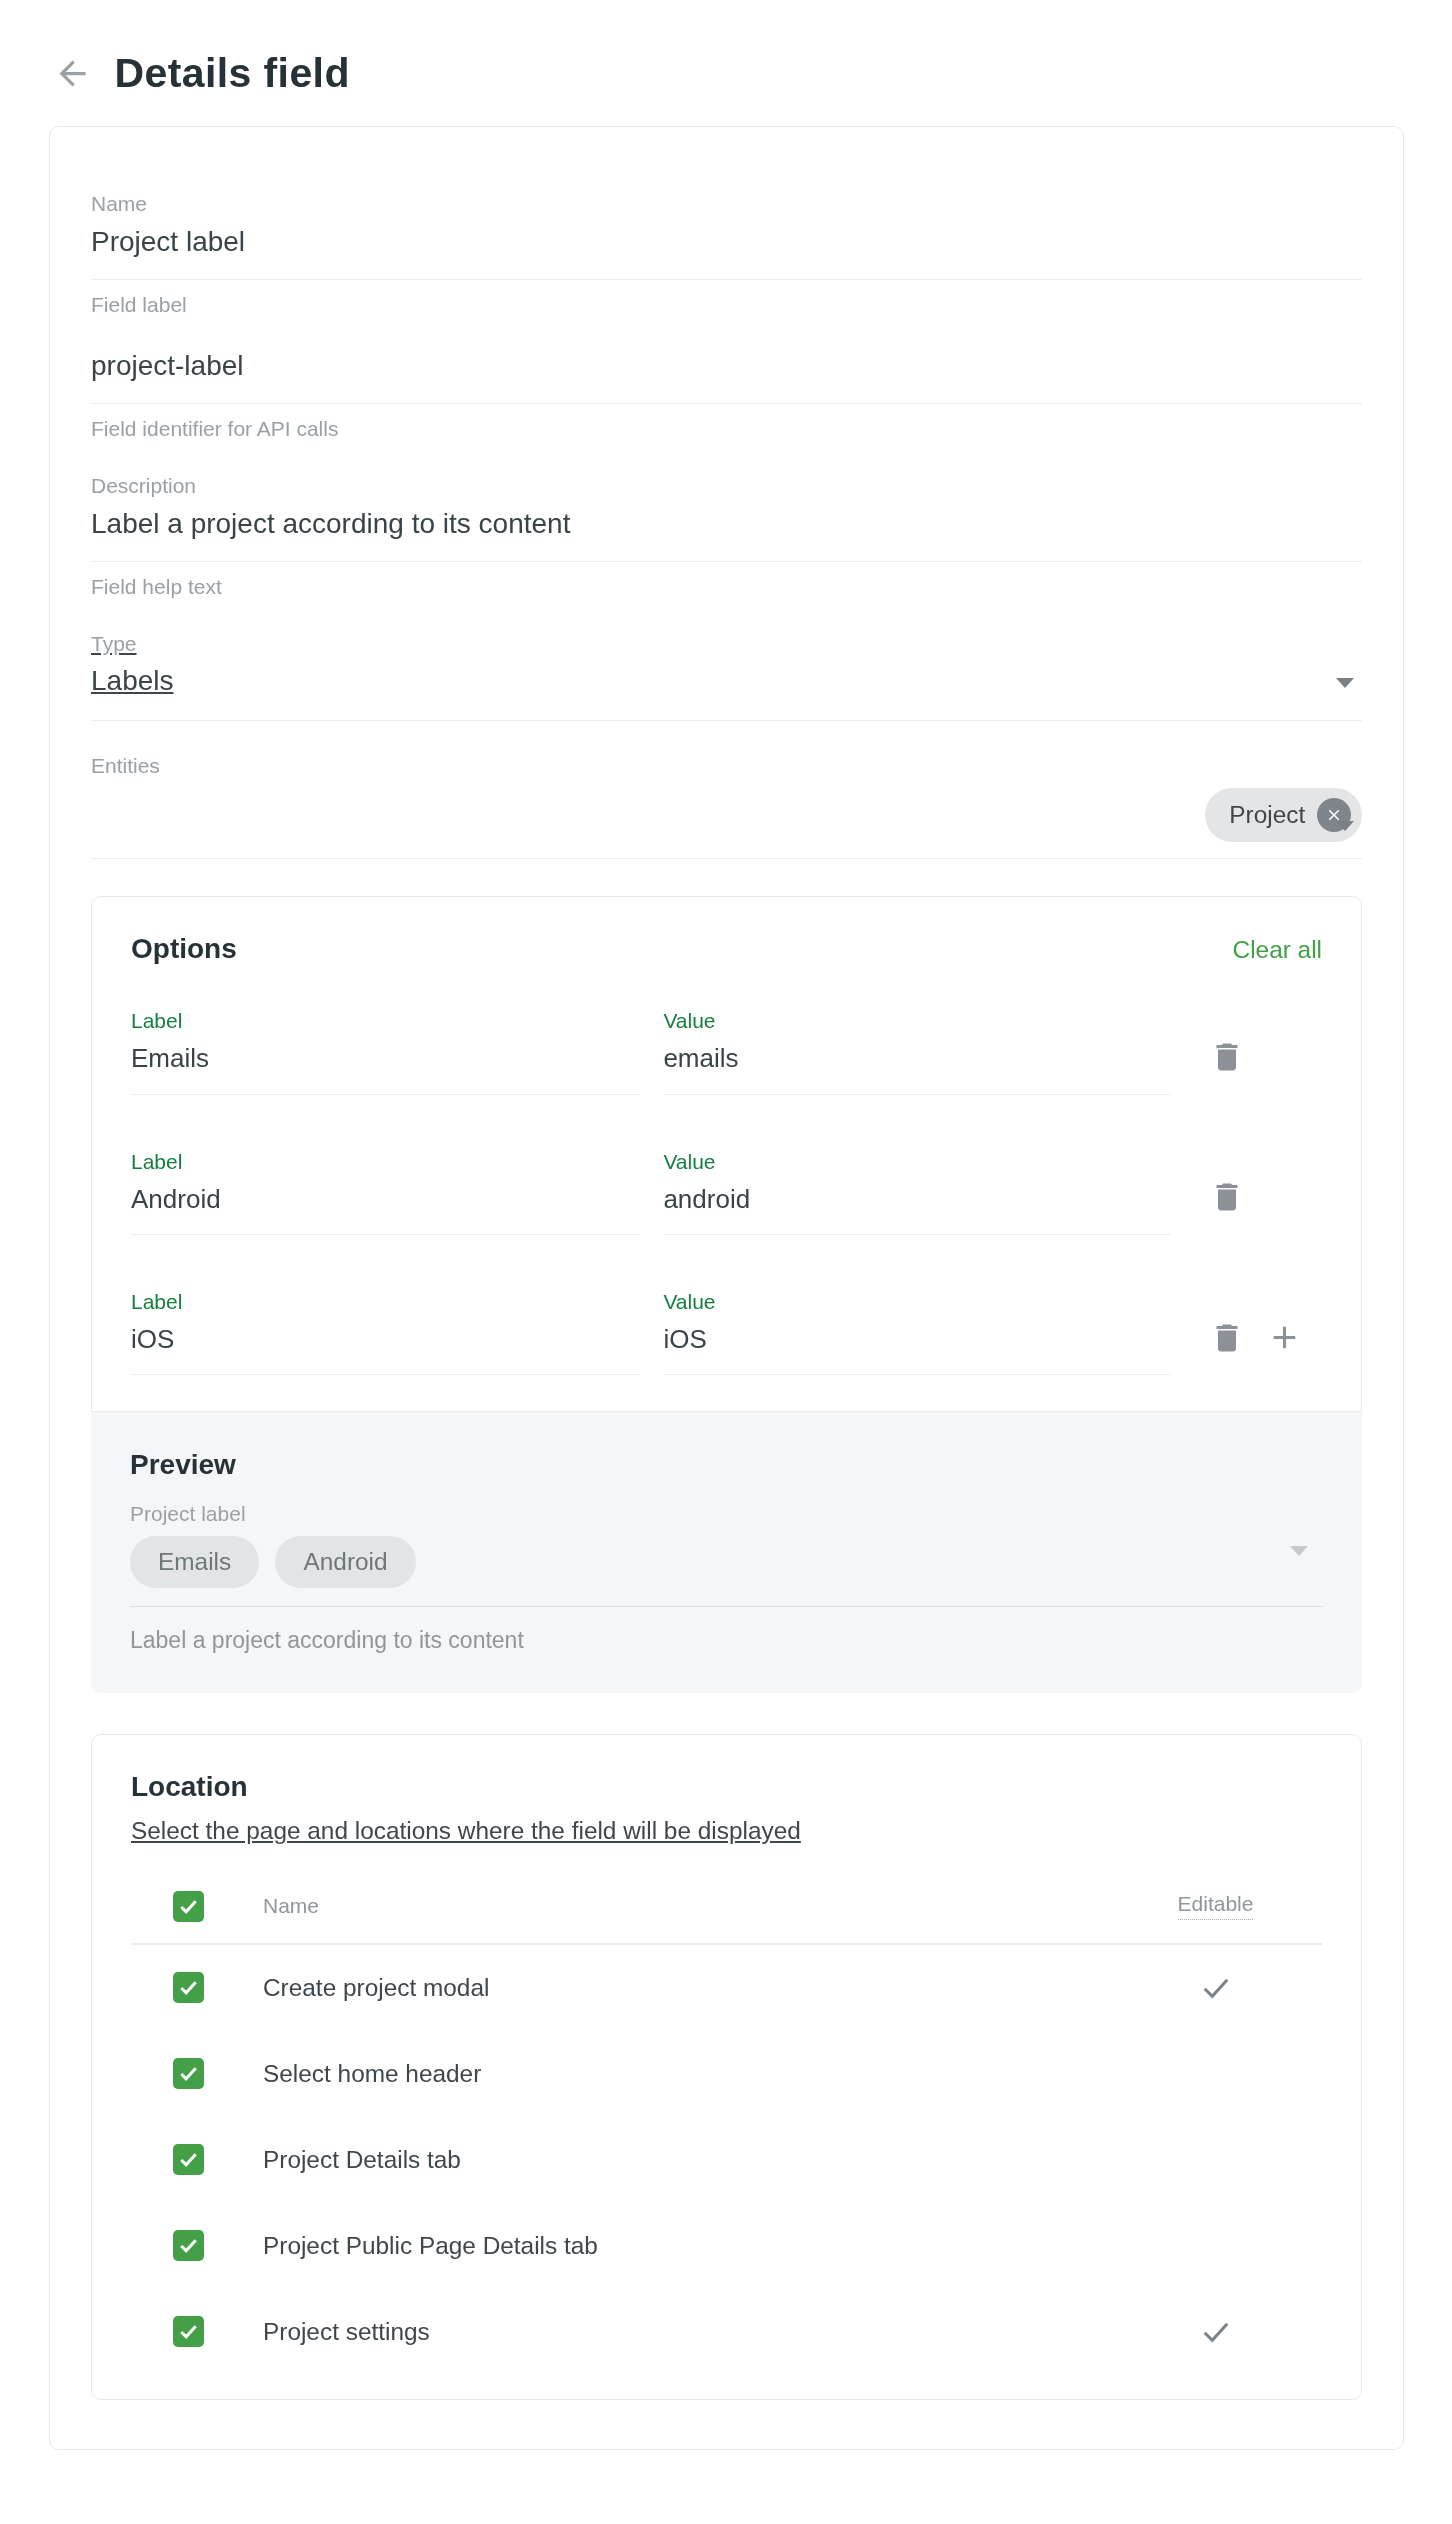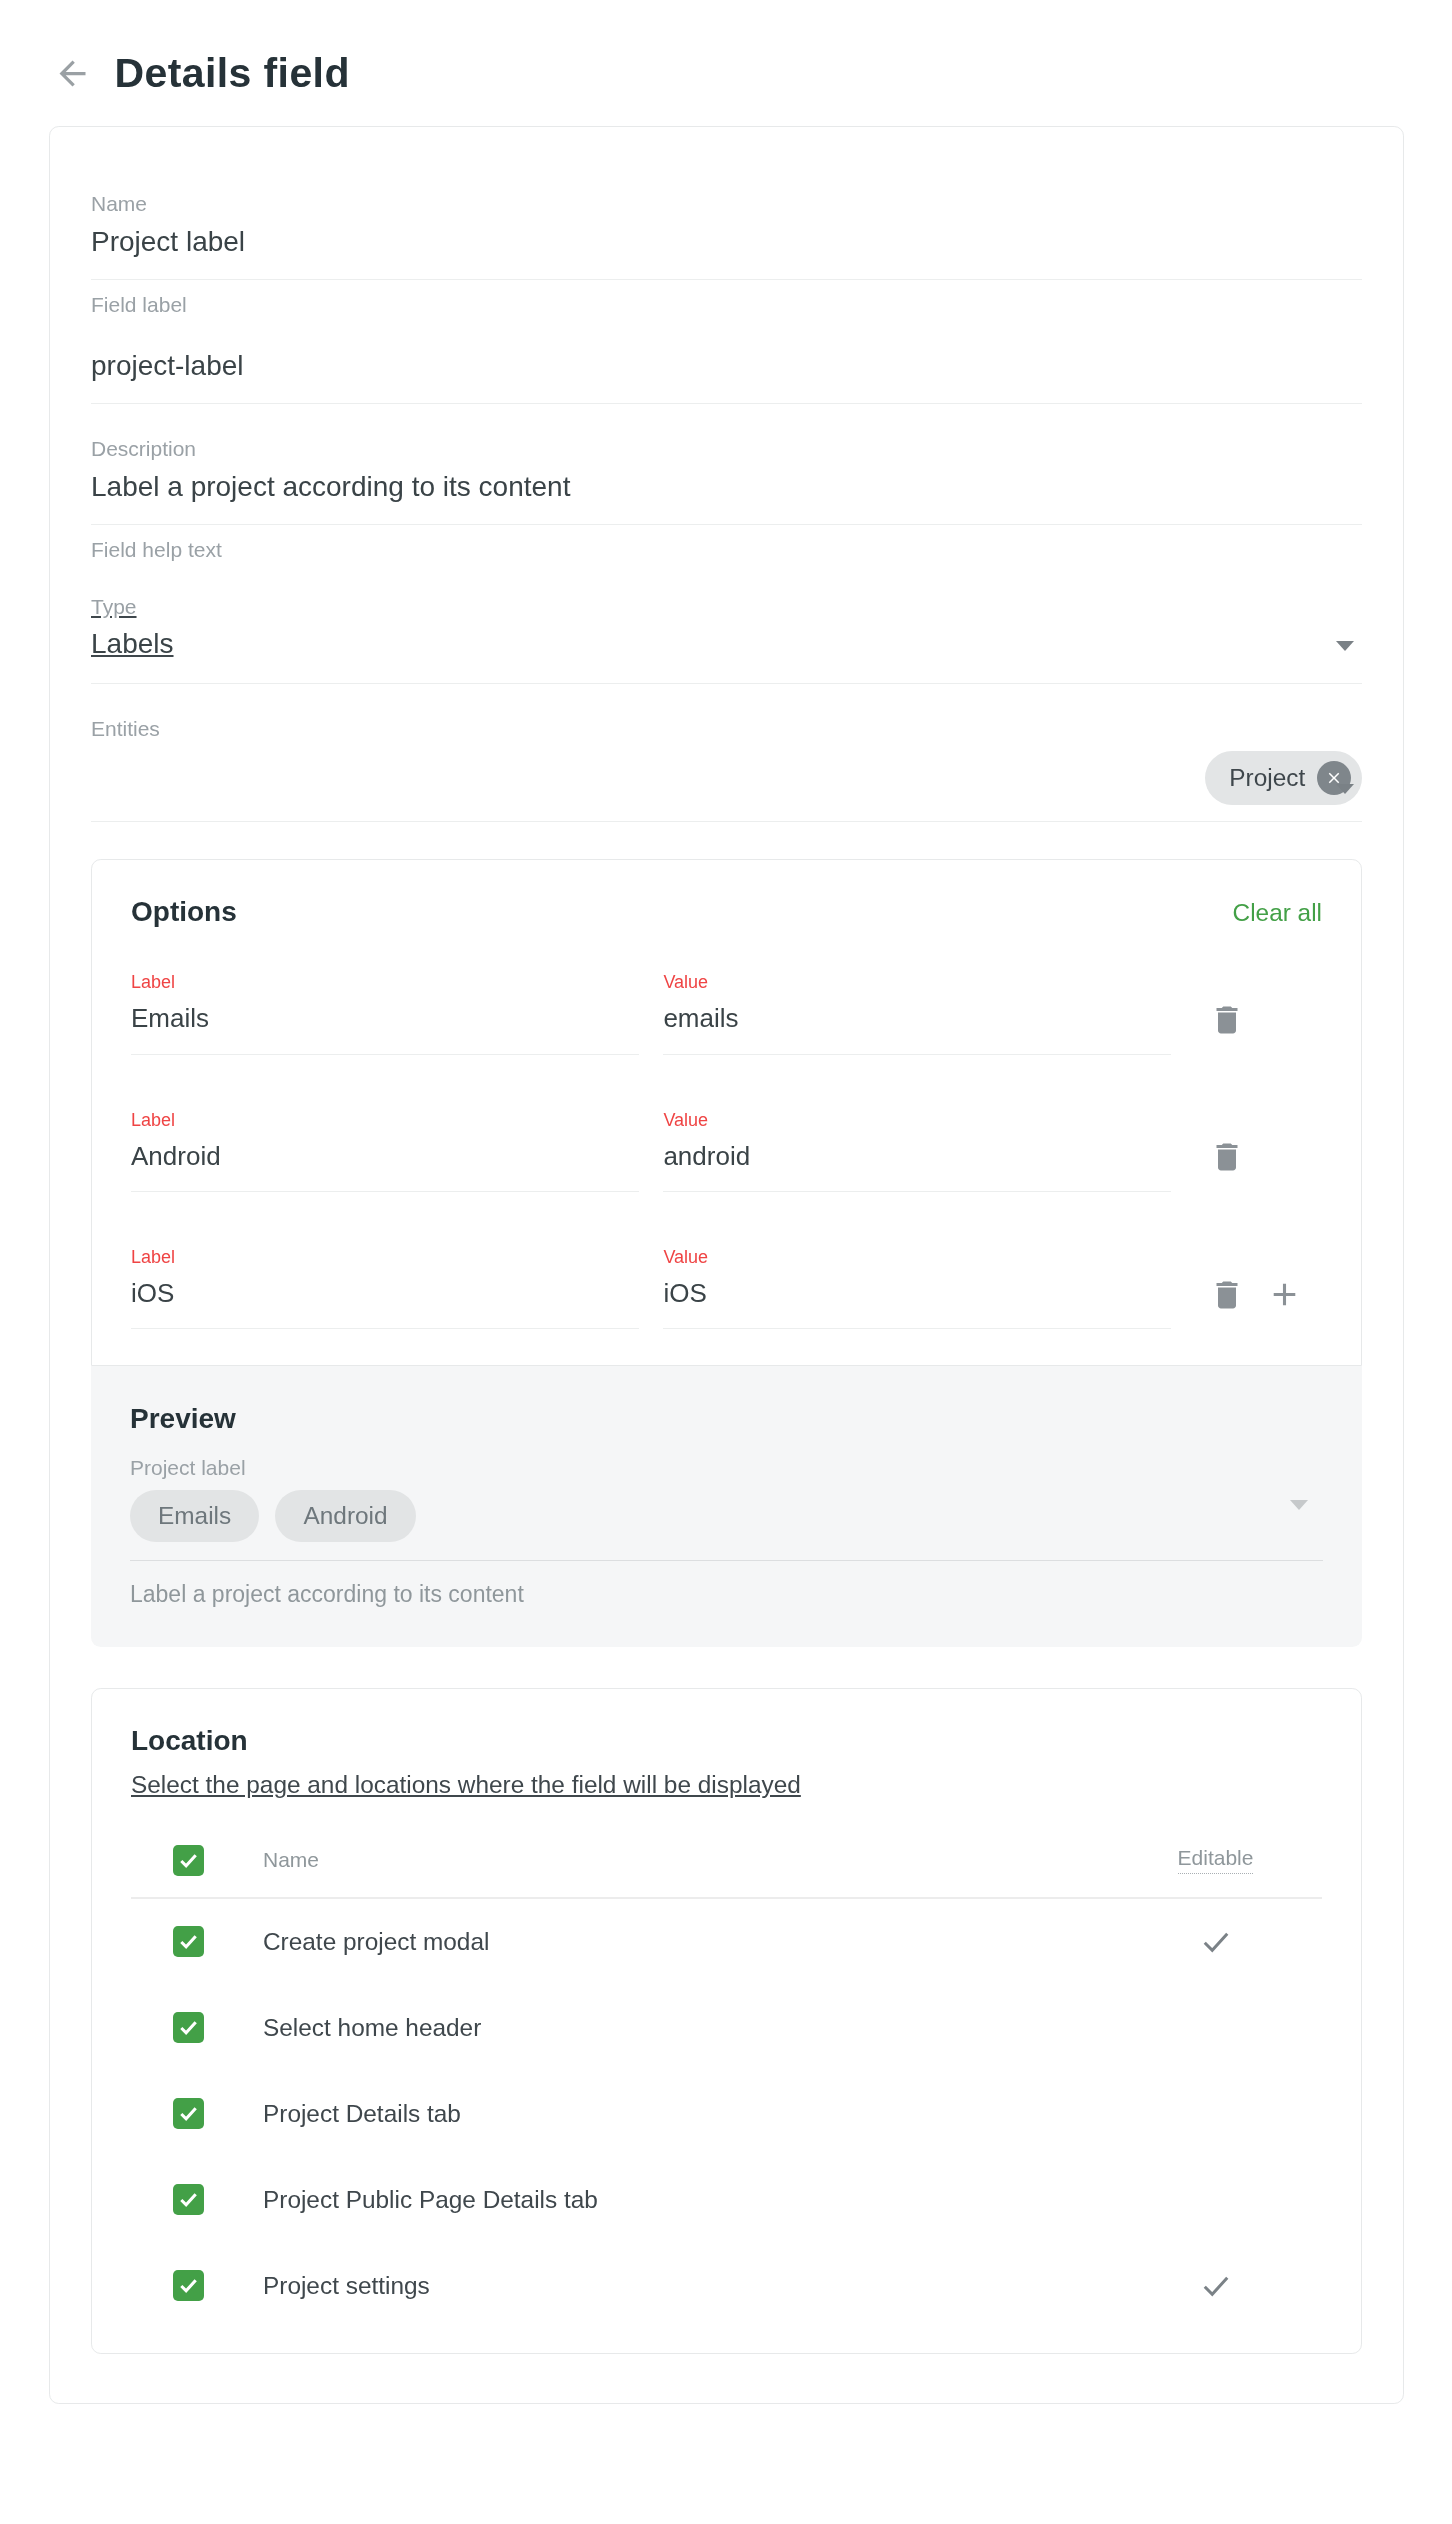--- a/index.html
+++ b/index.html
@@ -59,21 +59,21 @@
     margin-top:37px; border:1.6px solid #e7e9ea; border-radius:9.8px 9.8px 0 0;
     padding:36px 39px 31px 39px;
   }
   .options-head { display:flex; align-items:baseline; justify-content:space-between; margin-bottom:44px; }
   .section-title { font-size:28px; font-weight:700; color:#263238; }
   .clear-all { font-size:24.4px; color:#43a047; cursor:pointer; }
   .option-row { display:flex; margin-bottom:55px; }
   .option-row:last-child { margin-bottom:4.9px; }
   .opt-col { width:508px; }
   .opt-col + .opt-col { margin-left:24.4px; }
-  .opt-label { font-size:18px; color:#ef4444; margin-bottom:9.8px; }
+  .opt-label { font-size:21px; color:#15803d; margin-bottom:9.8px; }
   .opt-input {
     display:block; width:100%; border:none; outline:none; background:transparent;
     font-family:inherit; font-size:26px; color:#3a4347; padding:0 0 19.5px 0;
   }
   .row-icons { display:flex; align-items:flex-start; margin-top:29px; padding-left:37px; }
   .icon-btn { width:37px; height:37px; display:flex; align-items:center; justify-content:center; cursor:pointer; }
   .icon-btn + .icon-btn { margin-left:21px; }
   .icon-btn svg { fill:#8b9196; }
 
   
@@ -135,20 +135,21 @@
       <div class="underline">
         <input class="field-input" value="Project label" style="">
       </div>
       <div class="field-helper">Field label</div>
     </div>
 
     <div class="field">
       <div class="underline">
         <input class="field-input" value="project-label" style="">
       </div>
+      <div class="field-helper">Field identifier for API calls</div>
     </div>
 
     <div class="field">
       <div class="field-label">Description</div>
       <div class="underline">
         <input class="field-input" value="Label a project according to its content" style="">
       </div>
       <div class="field-helper">Field help text</div>
     </div>
 

